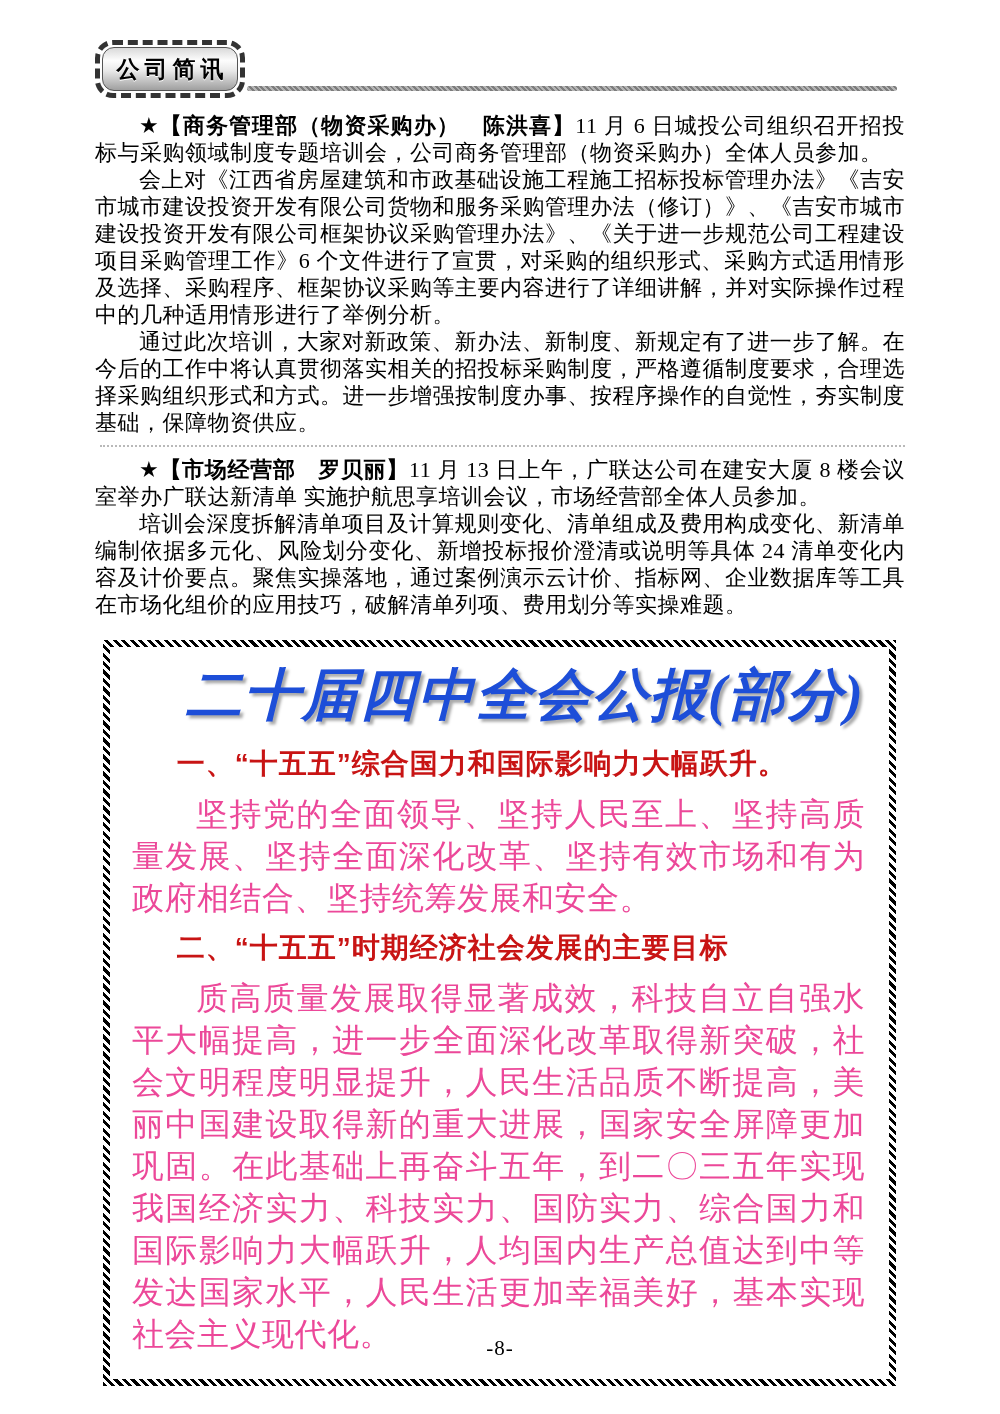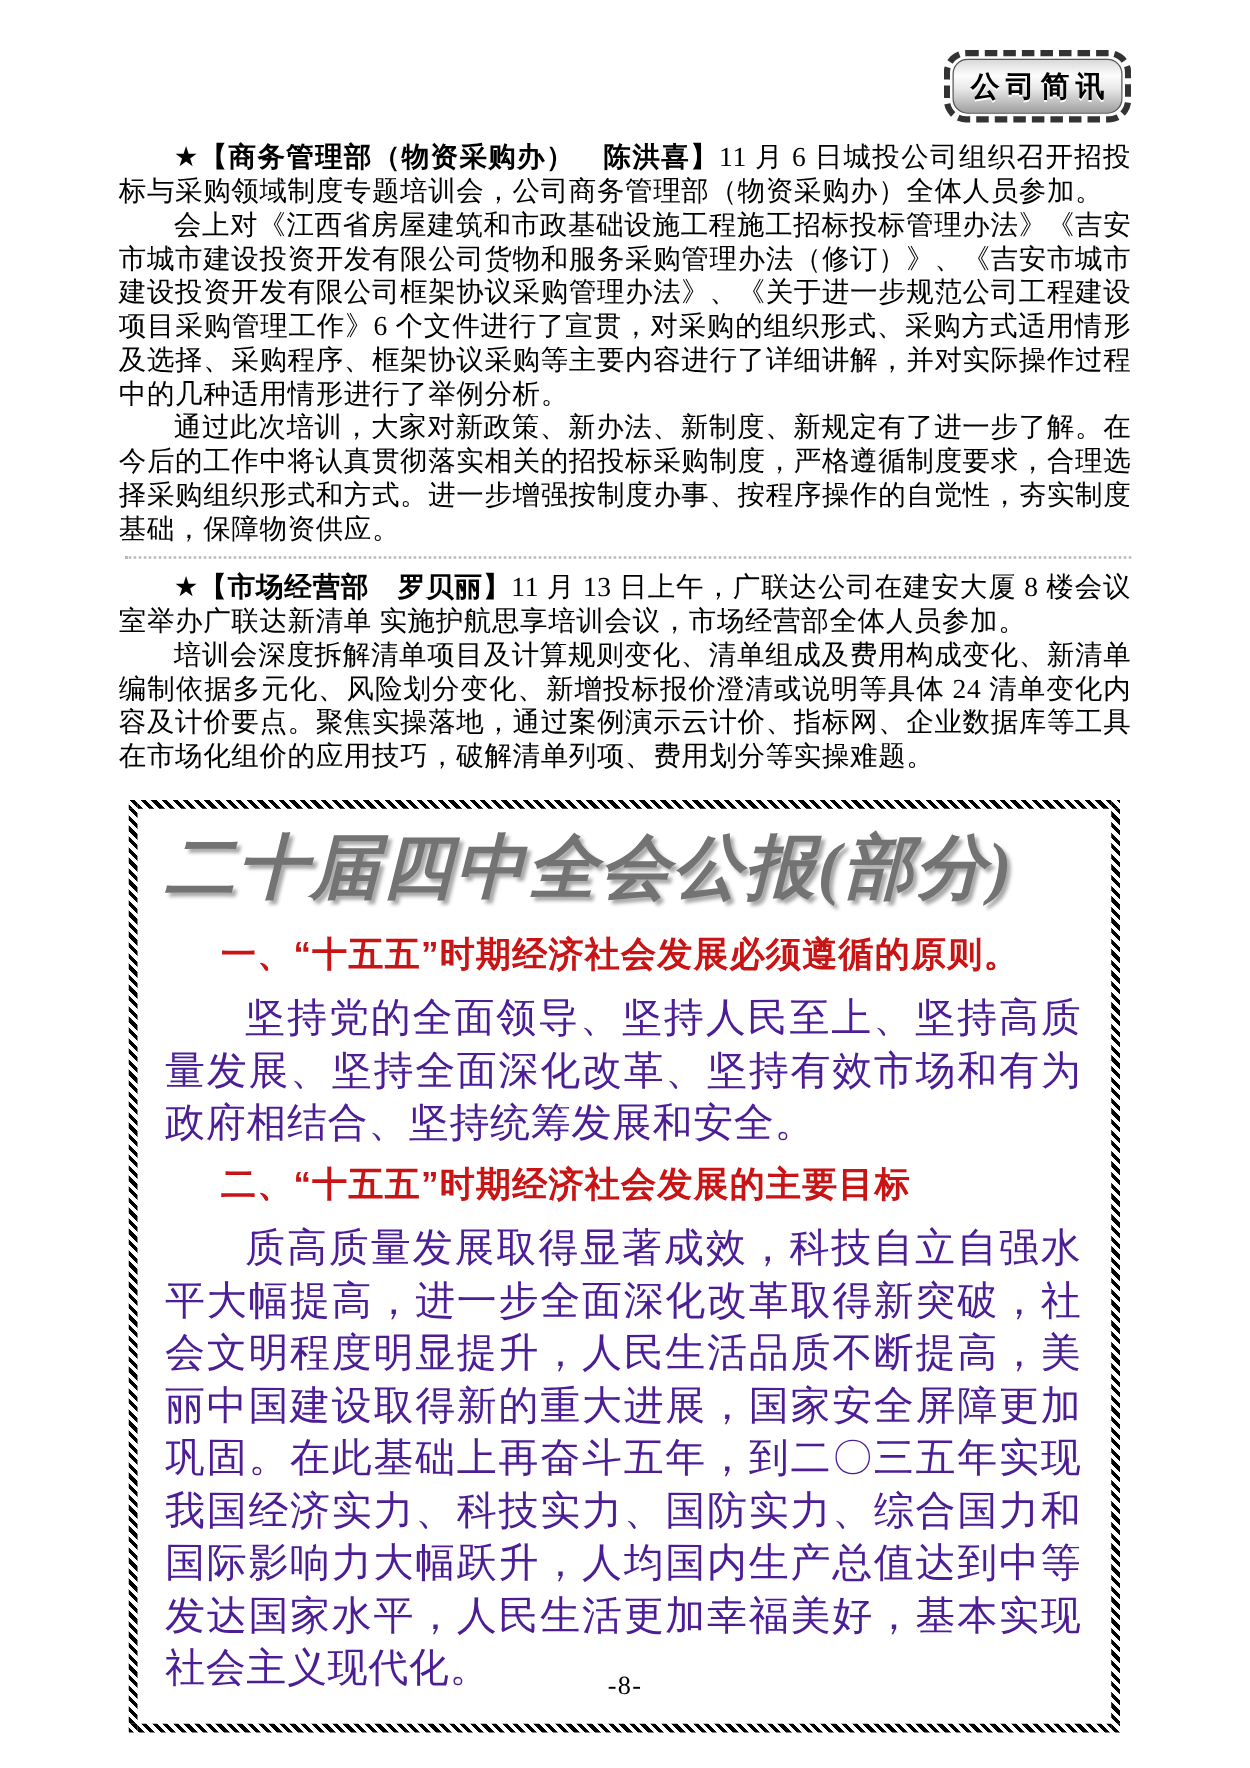--- a/index.html
+++ b/index.html
@@ -15,21 +15,20 @@
   .page {
     padding: 40px 95px 0 95px;
   }
 
   
   .masthead {
     display: flex;
     align-items: flex-end;
     height: 58px;
     margin-bottom: 14px;
-    flex-direction: column;
   }
   .badge {
     width: 150px;
     height: 58px;
     border: 5px dashed #333;
     border-radius: 18px;
     background: #fff;
     padding: 2px;
     flex: none;
   }
@@ -85,27 +84,27 @@
   .bulletin {
     margin-top: 22px;
     margin-left: 8px;
     width: 793px;
     border: 7px solid transparent;
     border-image: repeating-linear-gradient(45deg, #000 0 3px, #fff 3px 6px) 7;
     padding: 8px 24px 24px 22px;
     background: #fff;
   }
   .bulletin-title {
-    text-align: left;
+    text-align: right;
     font-family: "Liberation Serif", "DejaVu Serif", serif;
     font-weight: bold;
     font-style: italic;
     font-size: 56px;
     line-height: 80px;
-    color: #737373;
+    color: #1d4ed8;
     letter-spacing: 2px;
     text-shadow: 3px 3px 3px #a9a9a9;
     white-space: nowrap;
   }
   .bulletin-heading {
     font-family: "Liberation Sans", "DejaVu Sans", sans-serif;
     font-weight: bold;
     font-size: 28px;
     line-height: 34px;
     color: #c81414;
@@ -114,21 +113,21 @@
     letter-spacing: 1px;
     white-space: nowrap;
   }
   .bulletin-body {
     font-size: 32px;
     line-height: 42px;
     text-align: justify;
     text-indent: 2em;
     margin-top: 12px;
     letter-spacing: 0.5px;
-    color: #4c1d95;
+    color: #ec4899;
   }
 
   
   .page-number {
     position: absolute;
     left: 0;
     right: 0;
     top: 1336px;
     text-align: center;
     font-size: 21px;
@@ -159,21 +158,21 @@
   <hr class="dotted-sep">
 
   <section class="news-section">
     <p class="news-p"><span class="news-lead">★【市场经营部　罗贝丽】</span><span>11 月 13 日上午，广联达公司在建安大厦 8 楼会议室举办广联达新清单 实施护航思享培训会议，市场经营部全体人员参加。</span></p>
     <p class="news-p">培训会深度拆解清单项目及计算规则变化、清单组成及费用构成变化、新清单编制依据多元化、风险划分变化、新增投标报价澄清或说明等具体 24 清单变化内容及计价要点。聚焦实操落地，通过案例演示云计价、指标网、企业数据库等工具在市场化组价的应用技巧，破解清单列项、费用划分等实操难题。</p>
   </section>
 
   <div class="bulletin">
     <h1 class="bulletin-title">二十届四中全会公报(部分)</h1>
 
-    <h2 class="bulletin-heading">一、“十五五”时期经济社会发展必须遵循的原则。</h2>
+    <h2 class="bulletin-heading">一、“十五五”综合国力和国际影响力大幅跃升。</h2>
     <p class="bulletin-body">坚持党的全面领导、坚持人民至上、坚持高质量发展、坚持全面深化改革、坚持有效市场和有为政府相结合、坚持统筹发展和安全。</p>
 
     <h2 class="bulletin-heading">二、“十五五”时期经济社会发展的主要目标</h2>
     <p class="bulletin-body">质高质量发展取得显著成效，科技自立自强水平大幅提高，进一步全面深化改革取得新突破，社会文明程度明显提升，人民生活品质不断提高，美丽中国建设取得新的重大进展，国家安全屏障更加巩固。在此基础上再奋斗五年，到二〇三五年实现我国经济实力、科技实力、国防实力、综合国力和国际影响力大幅跃升，人均国内生产总值达到中等发达国家水平，人民生活更加幸福美好，基本实现社会主义现代化。</p>
   </div>
 
 </div>
 
 <div class="page-number">-8-</div>
 

